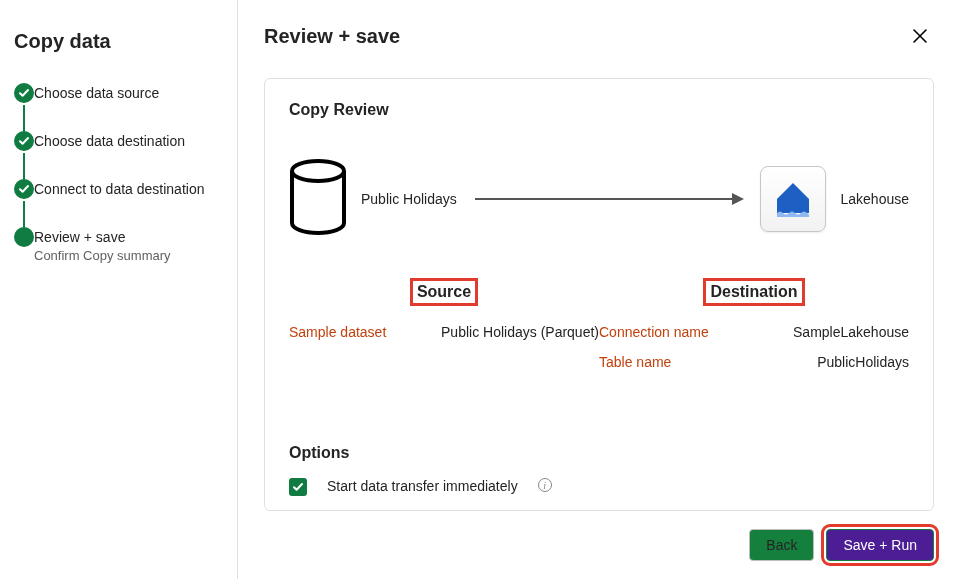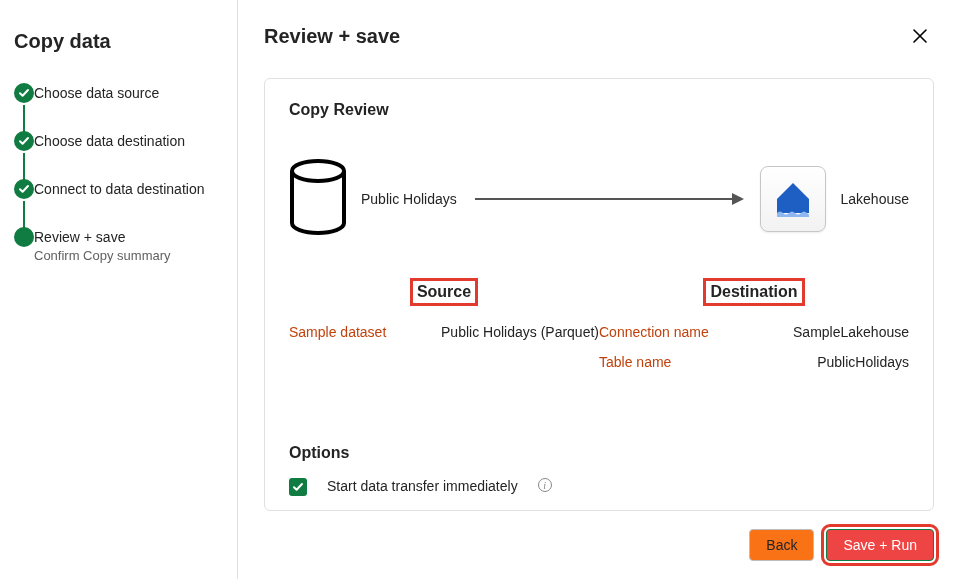--- a/index.html
+++ b/index.html
@@ -190,26 +190,26 @@
       margin-top: 18px;
     }
     .btn {
       font-size: 14px;
       padding: 7px 16px;
       border-radius: 4px;
       cursor: pointer;
       font-family: inherit;
     }
     .btn-back {
-      background: #f97316;
+      background: #15803d;
       border: 1px solid #bdbdbd;
       color: #242424;
     }
     .btn-primary {
-      background: #ef4444;
+      background: #4c1d95;
       border: 1px solid #107c41;
       color: #fff;
       outline: 3px solid #e23b2e;
       outline-offset: 2px;
     }
   </style>
 </head>
 <body>
 
 <aside class="sidebar">

